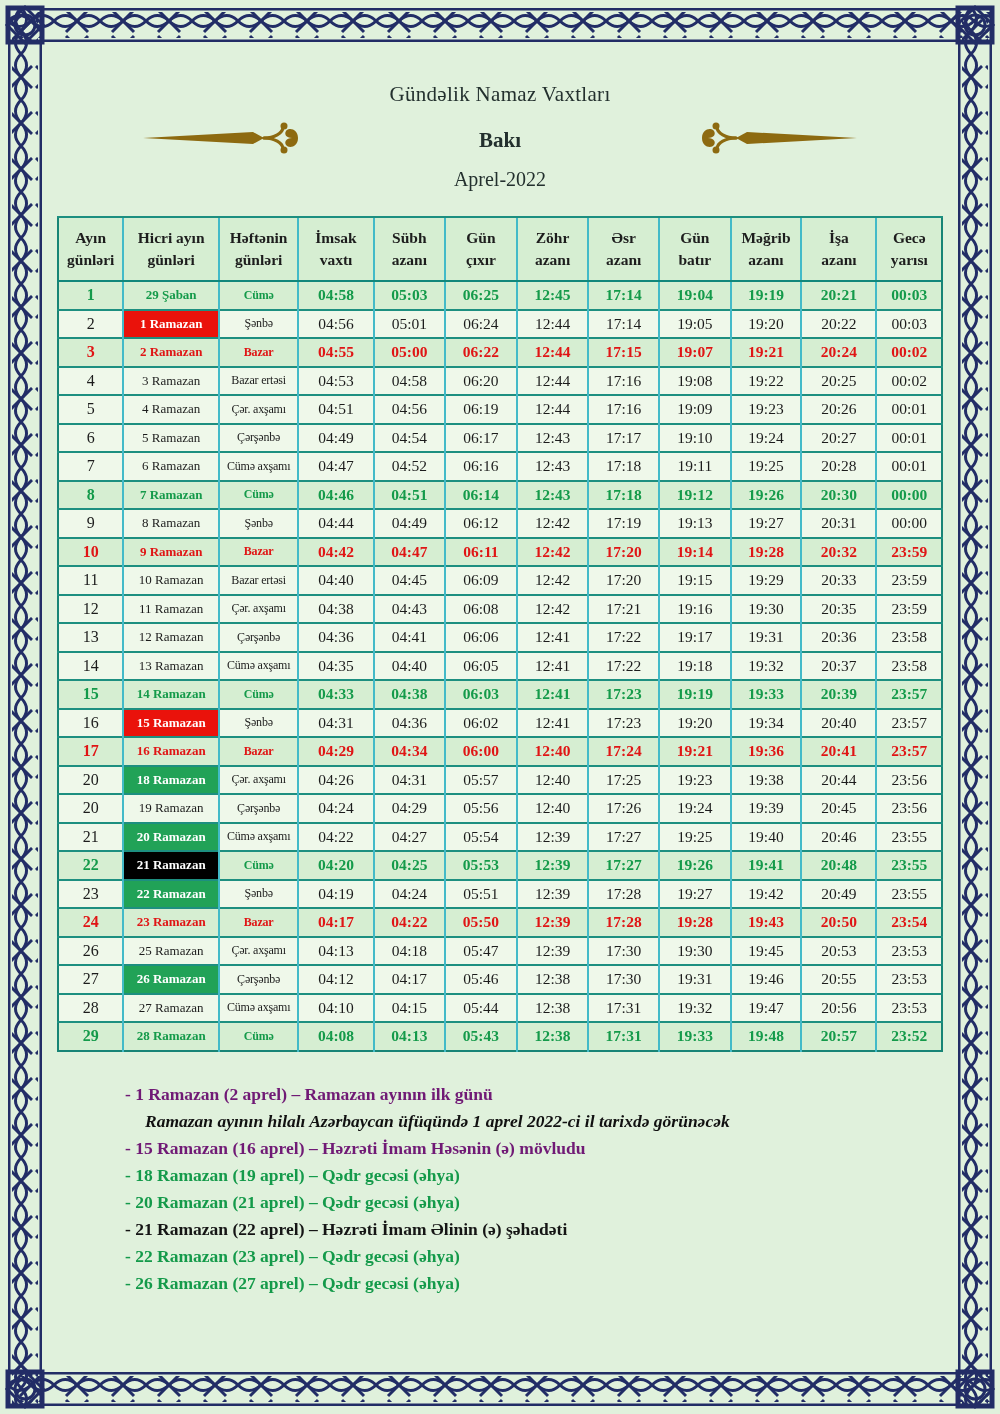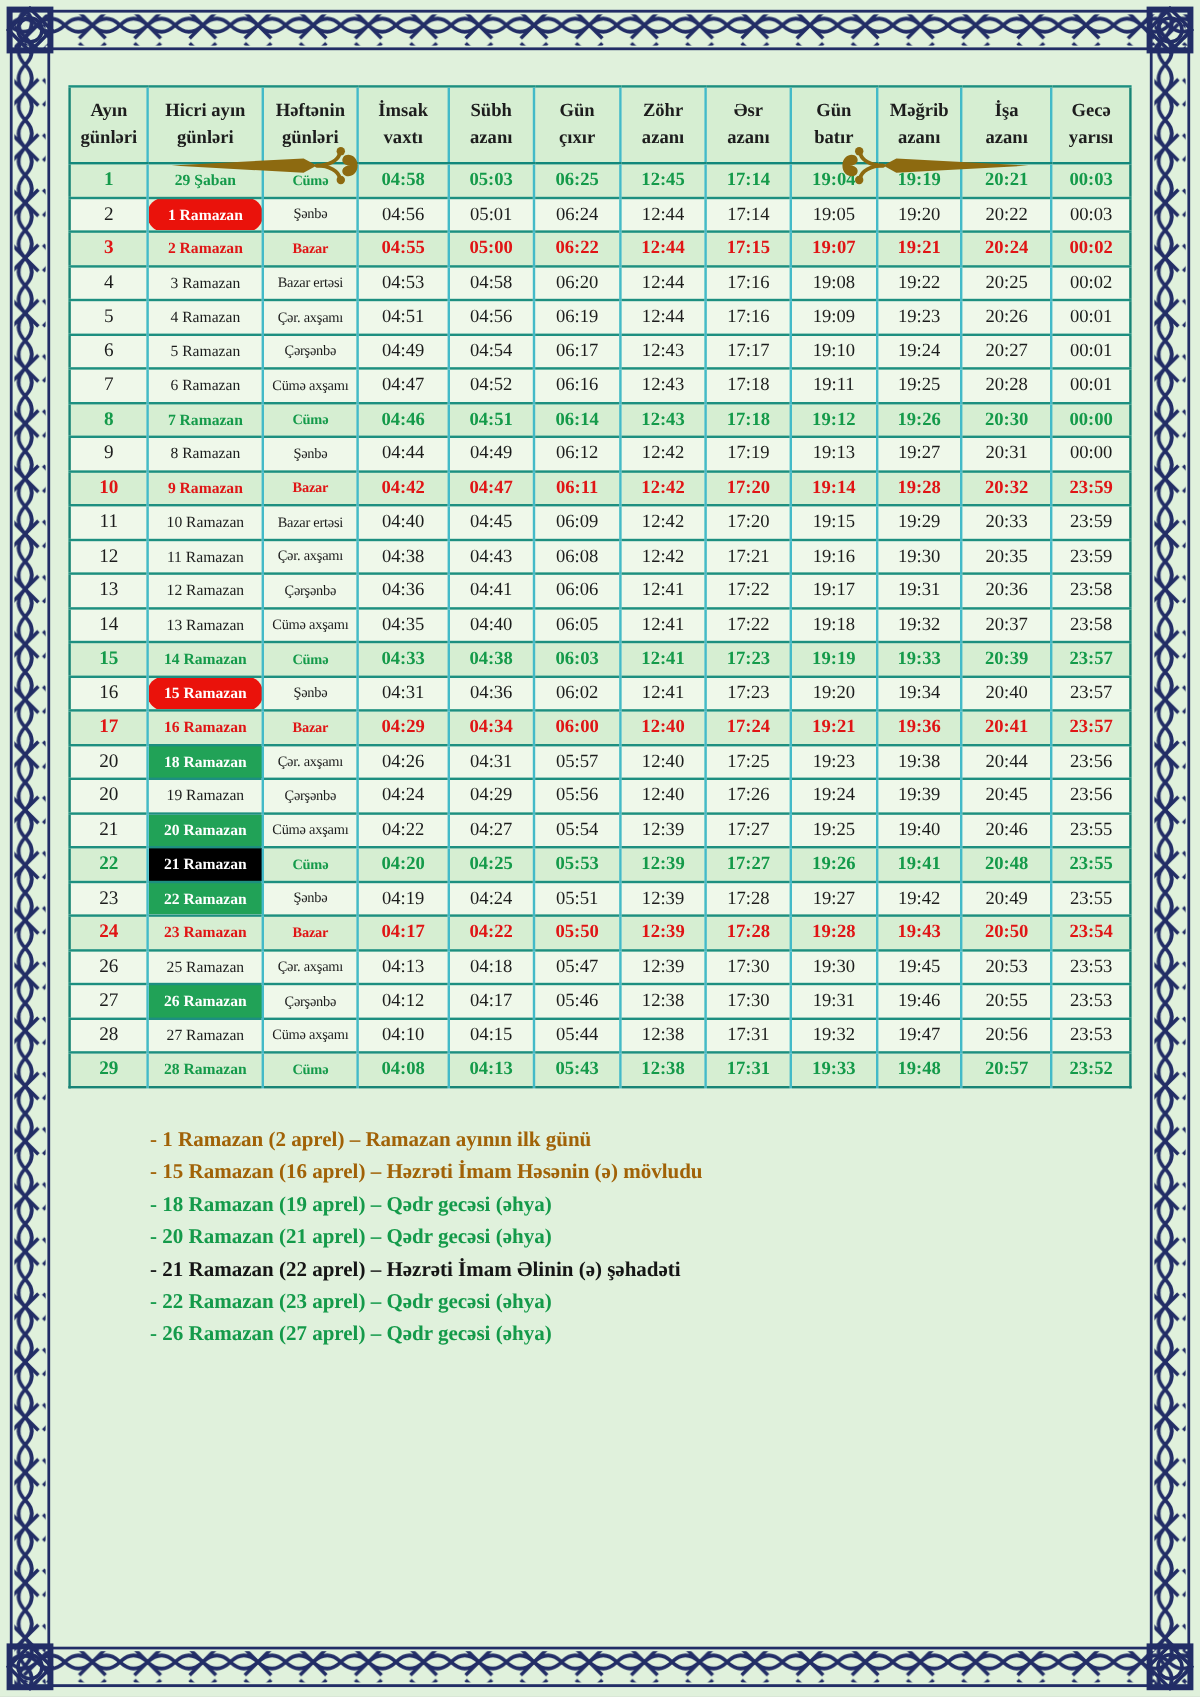--- a/index.html
+++ b/index.html
@@ -32,27 +32,27 @@
   th{background:#d6eed2;font-size:15.5px;font-weight:bold;color:#1d1d1d;
      white-space:pre-line;line-height:1.45;height:62px;}
   thead th{border-bottom:2px solid #12877b;}
   td{height:26.5px;font-size:15.5px;}
   .row-normal td{background:#eff8ea;color:#1c1c1c;}
   .row-green td{background:#d6eed2;color:#149a4a;font-weight:bold;}
   .row-red td{background:#d6eed2;color:#e01515;font-weight:bold;}
   .day-cell{font-size:16px;}
   .hijri-cell{font-size:13px;}
   .weekday-cell{font-size:12px;white-space:nowrap;letter-spacing:-.2px;}
-  .h-red-bg{background:#ea120b !important;color:#ffffff !important;font-weight:bold;border-radius:13px;}
+  .h-red-bg{background:#ea120b !important;color:#ffffff !important;font-weight:bold;}
   .h-green-bg{background:#21a257 !important;color:#ffffff !important;font-weight:bold;}
   .h-black-bg{background:#000000 !important;color:#ffffff !important;font-weight:bold;}
   
   .footnotes{margin:34px 0 0 70px;}
   .fn{font-weight:bold;font-size:17.5px;line-height:1.0;margin-bottom:9.5px;color:#151515;}
-  .fn-red{color:#a16207;}
+  .fn-red{color:#701a75;}
   .fn-green{color:#149a4a;}
   .fn-black-italic{font-style:italic;margin-left:20px;color:#111111;}
 </style>
 </head>
 <body>
 
 <div class="page">
 
   <svg width="0" height="0" style="position:absolute" aria-hidden="true">
     <defs>
@@ -118,20 +118,25 @@
   <svg class="corner c-br" width="44" height="44">
     <g fill="none" stroke="#222d66" stroke-width="3">
         <rect x="4" y="4" width="36" height="36"></rect>
         <circle cx="22" cy="22" r="10"></circle>
         <path d="M22,4 L40,22 L22,40 L4,22 Z"></path>
       </g>
   </svg>
 
   <div class="content">
 
+    <div class="titleblock">
+      <div class="title-main">Gündəlik Namaz Vaxtları</div>
+      <div class="title-city">Bakı</div>
+      <div class="title-month">Aprel-2022</div>
+    </div>
 
     <svg class="orn orn-left" width="170" height="36" viewBox="0 0 170 36">
       <polygon points="0,18 110,12 121,18 110,24" fill="#8d6a10"></polygon>
       <g stroke="#8d6a10" stroke-width="3.2" fill="none" stroke-linecap="round">
         <path d="M121,18 C132,18 139,13 140,8"></path>
         <path d="M121,18 C132,18 139,23 140,28"></path>
       </g>
       <circle cx="141" cy="6" r="3.5" fill="#8d6a10"></circle>
       <circle cx="141" cy="30" r="3.5" fill="#8d6a10"></circle>
       <path d="M155,18 C155,9 146,7 143,11 C141,14 143,18 149,18 C143,18 141,22 143,25 C146,29 155,27 155,18 Z" fill="#8d6a10"></path>
@@ -567,20 +572,21 @@
             <td class="time-cell">19:33</td>
             <td class="time-cell">19:48</td>
             <td class="time-cell">20:57</td>
             <td class="time-cell">23:52</td>
           </tr>
         </tbody>
     </table>
 
     <div class="footnotes">
         <div class="fn fn-red">- 1 Ramazan (2 aprel) – Ramazan ayının ilk günü</div>
+        <div class="fn fn-black-italic">Ramazan ayının hilalı Azərbaycan üfüqündə 1 aprel 2022-ci il tarixdə görünəcək</div>
         <div class="fn fn-red">- 15 Ramazan (16 aprel) – Həzrəti İmam Həsənin (ə) mövludu</div>
         <div class="fn fn-green">- 18 Ramazan (19 aprel) – Qədr gecəsi (əhya)</div>
         <div class="fn fn-green">- 20 Ramazan (21 aprel) – Qədr gecəsi (əhya)</div>
         <div class="fn fn-black">- 21 Ramazan (22 aprel) – Həzrəti İmam Əlinin (ə) şəhadəti</div>
         <div class="fn fn-green">- 22 Ramazan (23 aprel) – Qədr gecəsi (əhya)</div>
         <div class="fn fn-green">- 26 Ramazan (27 aprel) – Qədr gecəsi (əhya)</div>
       </div>
 
   </div>
 </div>

